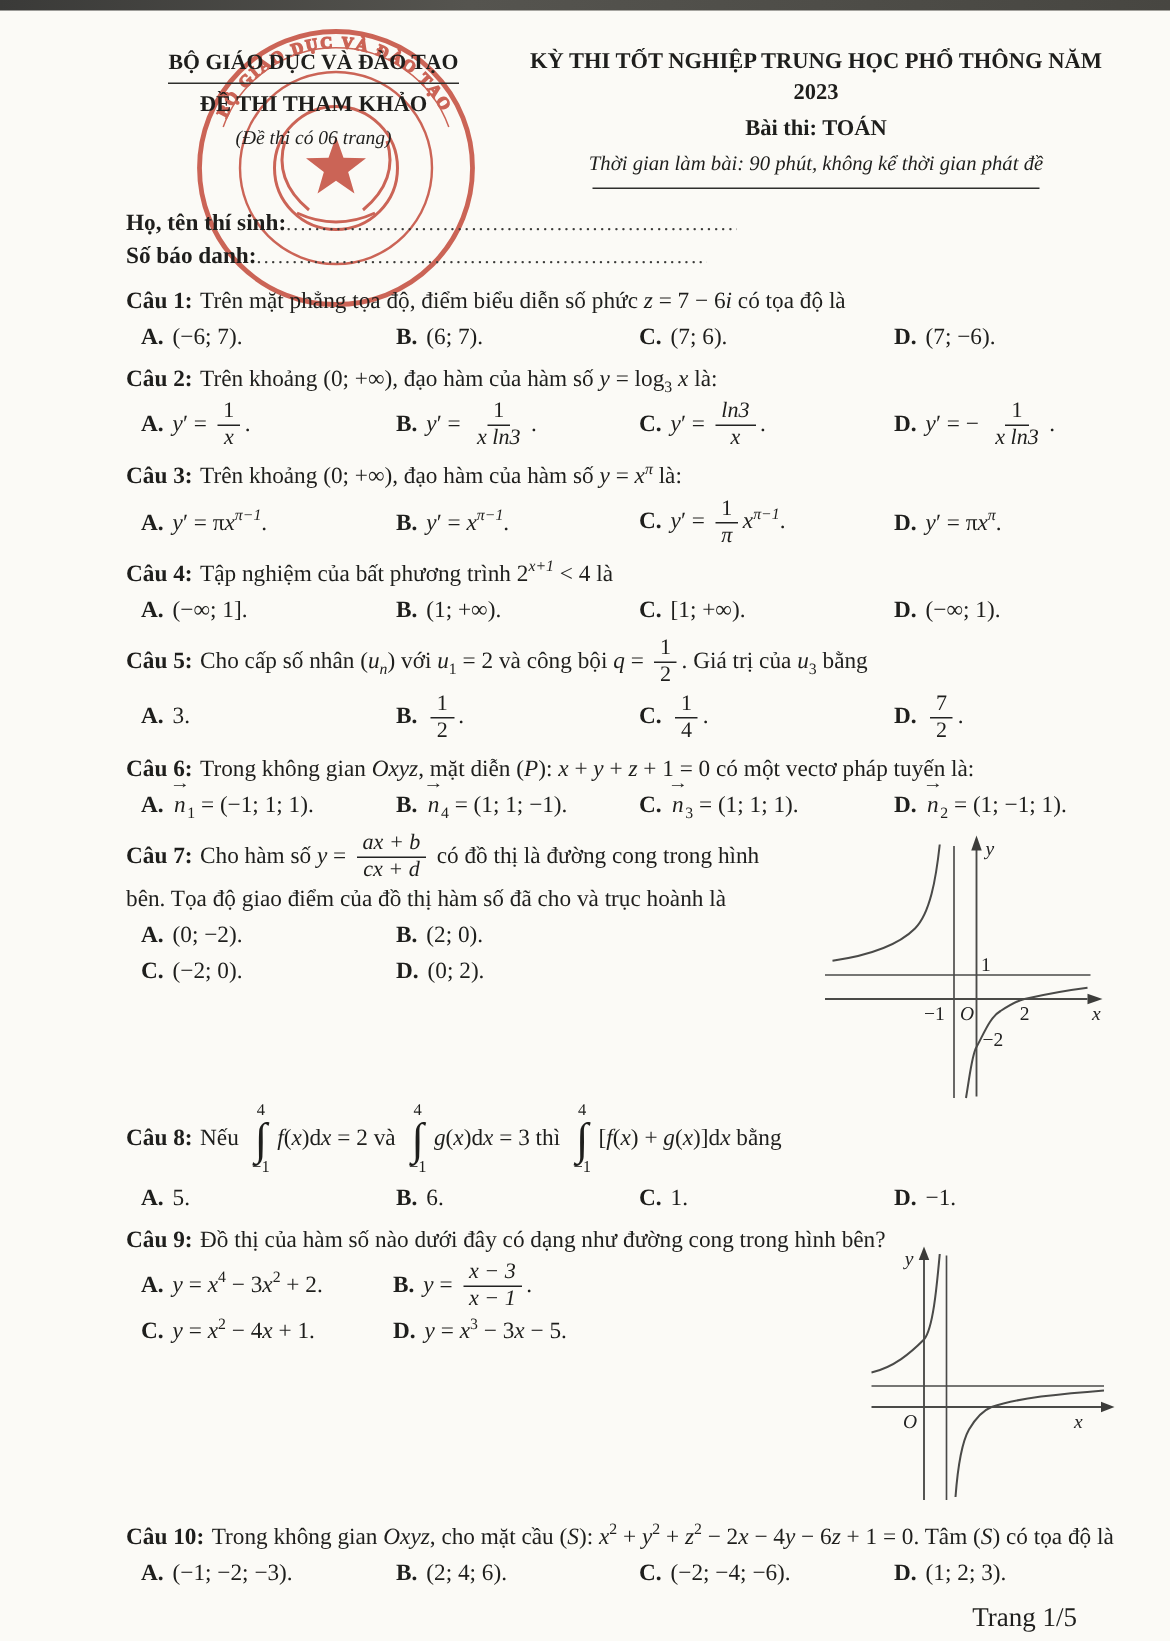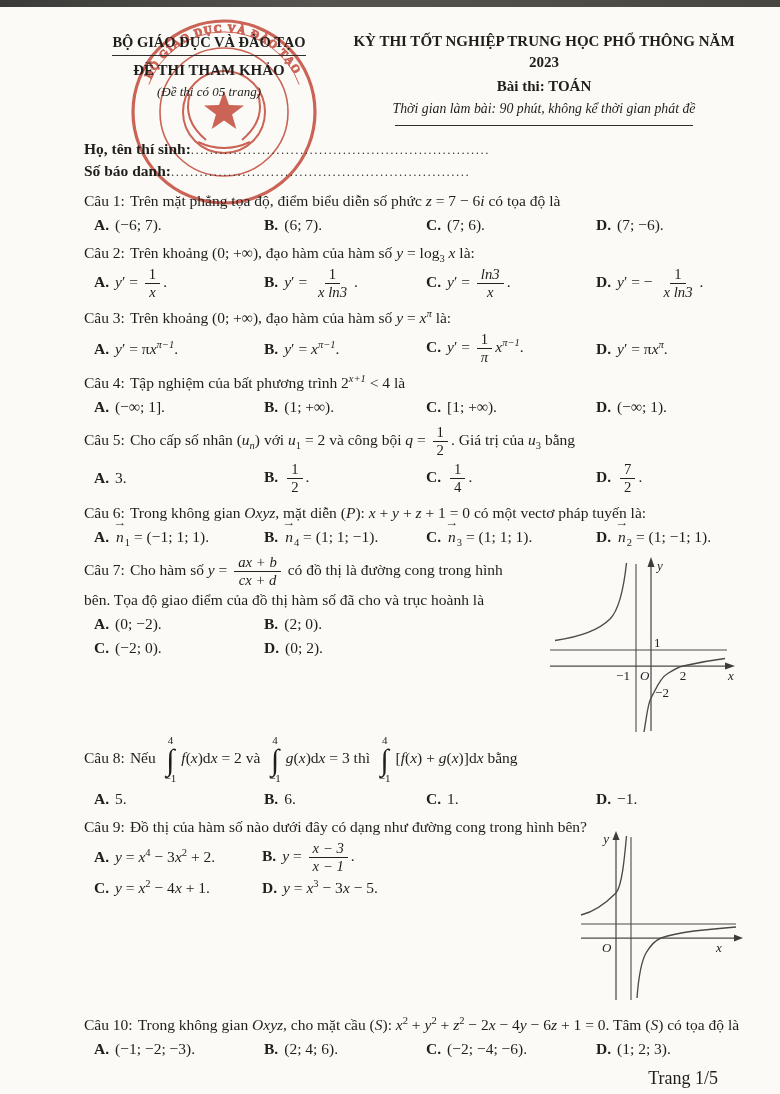--- a/index.html
+++ b/index.html
@@ -31,21 +31,21 @@
 
   
   .stu{margin:12px 0 8px;}
   .stu-line{display:flex;align-items:baseline;}
   .stu-label{font-weight:bold;white-space:nowrap;}
   .dots{width:300px;overflow:hidden;white-space:nowrap;letter-spacing:1.5px;color:#3a3a38;font-size:13px;}
 
   
   .q{margin:0 0 6px;}
   .qt{margin:0;}
-  .qlabel{font-weight:normal;margin-right:5px;text-align:right;}
+  .qlabel{font-weight:bold;margin-right:5px;text-align:right;}
   .opts{display:grid;padding-left:10px;margin-top:2px;row-gap:2px;align-items:center;}
   .opts4{grid-template-columns:170px 162px 170px 1fr;}
   .opts2{grid-template-columns:170px 1fr;max-width:350px;}
   .opts2b{grid-template-columns:168px 1fr;max-width:400px;}
   .opt{white-space:nowrap;}
   .opt-label{font-weight:bold;margin-right:6px;}
 
   
   .it{font-style:italic;}
   sup,sub{font-size:0.68em;line-height:0;}
@@ -100,21 +100,21 @@
       </text>
     </g>
   </svg>
 
   <div class="page">
 
     <div class="hdr">
       <div class="hdr-left">
         <div><span class="hl1">BỘ GIÁO DỤC VÀ ĐÀO TẠO</span></div>
         <div class="hl2">ĐỀ THI THAM KHẢO</div>
-        <div class="hl3">(Đề thi có 05 trang)</div>
+        <div class="hl3">(Đề thi có 06 trang)</div>
       </div>
       <div class="hdr-right">
         <div class="hr1">KỲ THI TỐT NGHIỆP TRUNG HỌC PHỔ THÔNG NĂM 2023</div>
         <div class="hr2">Bài thi: TOÁN</div>
         <div class="hr3">Thời gian làm bài: 90 phút, không kể thời gian phát đề</div>
         <div class="hrule"></div>
       </div>
     </div>
 
     <div class="stu">

